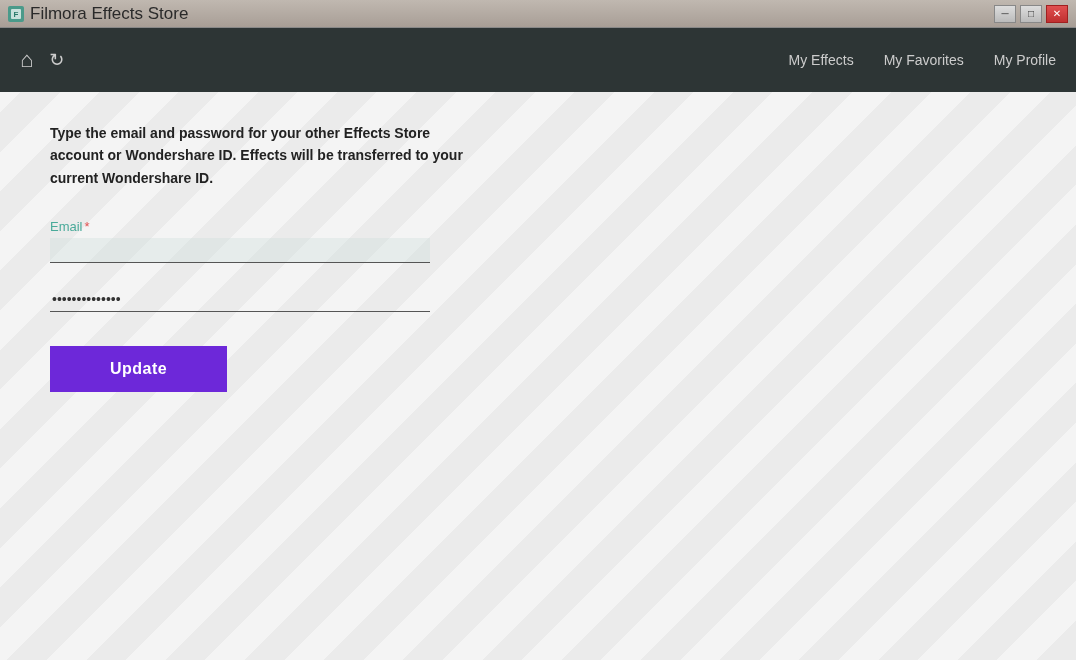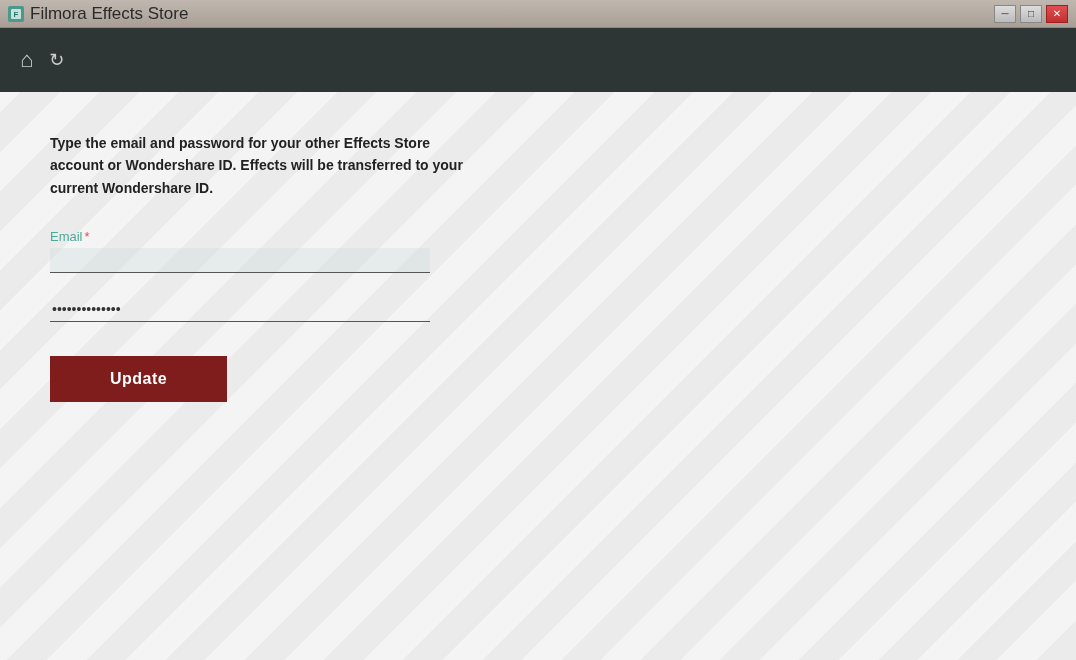--- a/index.html
+++ b/index.html
@@ -107,21 +107,21 @@
         rgba(255,255,255,0.45) 28px,
         rgba(255,255,255,0.45) 56px
       );
       pointer-events: none;
     }
 
     
     .form-container {
       position: relative;
       z-index: 1;
-      padding: 40px 50px;
+      padding: 30px 50px;
       max-width: 520px;
     }
 
     .description-text {
       font-size: 14px;
       color: #222;
       line-height: 1.6;
       margin-bottom: 30px;
       font-weight: bold;
     }
@@ -158,21 +158,21 @@
       border-bottom: 1.5px solid #555;
       background: rgba(200,220,215,0.3);
       padding: 4px 2px;
       font-size: 14px;
       color: #888;
       outline: none;
     }
 
     .update-btn {
       margin-top: 10px;
-      background: #7f1d1d;
+      background: #6d28d9;
       color: white;
       border: none;
       padding: 14px 60px;
       font-size: 16px;
       font-weight: bold;
       cursor: pointer;
       letter-spacing: 0.5px;
     }
   </style>
 </head>
@@ -195,20 +195,25 @@
   </div>
 </div>
 
 <div class="app-window">
 
   <div class="navbar">
     <div class="navbar-left">
       <span class="nav-icon">⌂</span>
       <span class="nav-icon" style="font-size:18px;">↻</span>
     </div>
+    <div class="navbar-right">
+      <a class="nav-link">My Effects</a>
+      <a class="nav-link">My Favorites</a>
+      <a class="nav-link">My Profile</a>
+    </div>
   </div>
 
   <div class="content">
     <div class="form-container">
 
       
       <p class="description-text">Type the email and password for your other Effects Store account or Wondershare ID. Effects will be transferred to your current Wondershare ID.</p>
 
       
       <div class="form-group">

